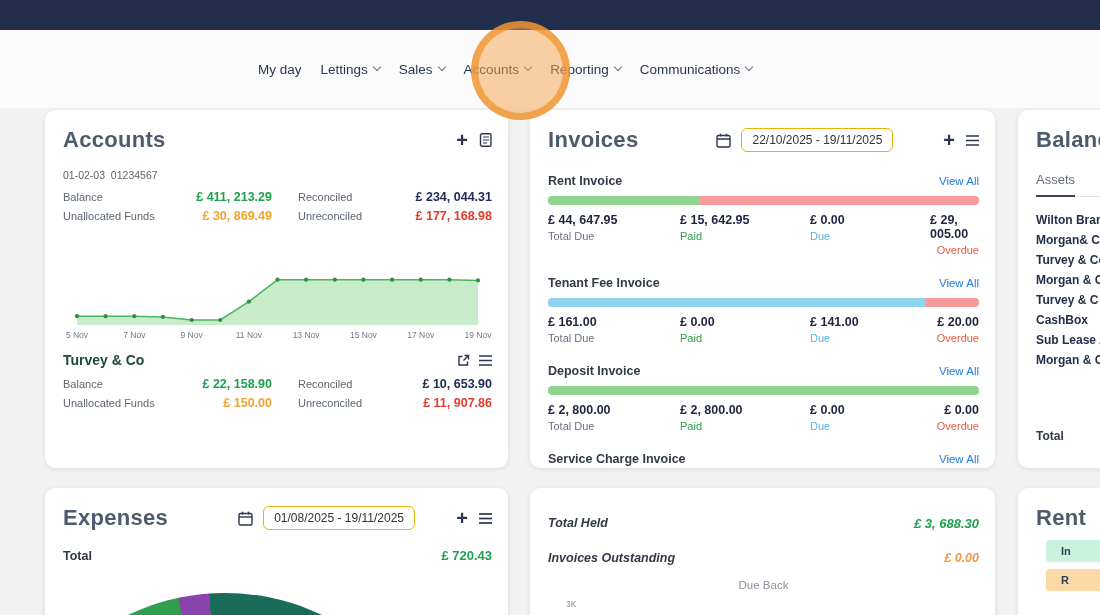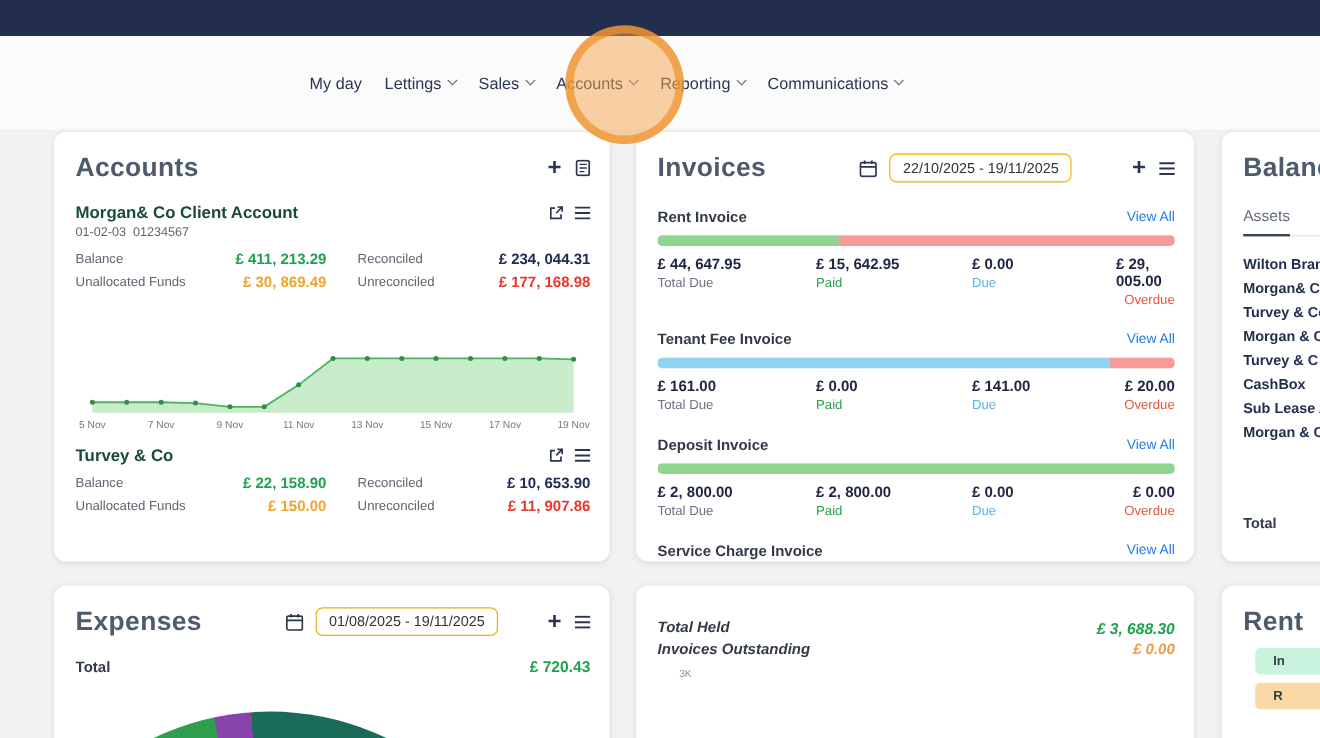--- a/index.html
+++ b/index.html
@@ -87,21 +87,21 @@
   .bal-total { position:absolute; left:18px; top:319px; font-size:12px; font-weight:bold; color:#333a47; }
 
   
   .exp-total { display:flex; align-items:center; margin-top:16px; }
   .exp-total-label { font-size:12.5px; font-weight:bold; color:#333a47; }
   .exp-total-val { margin-left:auto; font-size:13px; font-weight:bold; color:#1ea24e; }
   .exp-pie { position:absolute; left:-45px; top:105px; width:450px; height:450px; border-radius:50%; }
 
   
   .dep-row { display:flex; align-items:flex-start; margin-top:12px;font-style:italic; }
-  .dep-row + .dep-row { margin-top:3px; }
+  .dep-row + .dep-row { margin-top:20px; }
   .dep-label { font-size:12.5px; font-weight:bold; color:#333a47; }
   .dep-val { margin-left:auto; font-size:13px; font-weight:bold; }
   .dep-val.held { color:#1ea24e; } .dep-val.out { color:#f2994a; font-size:12.5px; }
   .dep-chart-title { text-align:center; font-size:11.5px; color:#8a929c; margin-top:14px; }
   .dep-axis { position:relative; height:24px; margin-top:6px; }
   .dep-axis .ytick { position:absolute; left:18px; top:2px; font-size:8.5px; color:#8a929c; }
 
   
   .rent-chip { position:absolute; left:28px; height:22px; width:230px; border-radius:4px; font-size:11px; font-weight:bold;
     color:#31414f; display:flex; align-items:center; padding-left:15px; }
@@ -155,38 +155,20 @@
             <rect x="1.5" y="0.8" width="10.5" height="12.4" rx="1.5" fill="none" stroke="#2b3550" stroke-width="1.4"></rect>
             <line x1="4" y1="4" x2="10" y2="4" stroke="#2b3550" stroke-width="1.2"></line>
             <line x1="4" y1="7" x2="10" y2="7" stroke="#2b3550" stroke-width="1.2"></line>
             <line x1="4" y1="10" x2="8" y2="10" stroke="#2b3550" stroke-width="1.2"></line>
           </svg>
       </span>
     </div>
   </div>
 
   <div class="acc-block">
-    <div class="acc-head">
-      <a class="acc-name">Morgan&amp; Co Client Account</a>
-      <span class="acc-icons">
-        <span class="icon-btn">
-          <svg class="sicon" width="13" height="13" viewBox="0 0 13 13">
-              <path d="M5.5 2.5 H2 V11 H10.5 V7.5" fill="none" stroke="#2b3550" stroke-width="1.4"></path>
-              <path d="M7.5 1.5 H11.5 V5.5 M11.5 1.5 L6.5 6.5" fill="none" stroke="#2b3550" stroke-width="1.4"></path>
-            </svg>
-        </span>
-        <span class="icon-btn">
-          <svg class="sicon" width="13" height="11" viewBox="0 0 13 11">
-              <line x1="0" y1="1" x2="13" y2="1" stroke="#2b3550" stroke-width="1.7"></line>
-              <line x1="0" y1="5.5" x2="13" y2="5.5" stroke="#2b3550" stroke-width="1.7"></line>
-              <line x1="0" y1="10" x2="13" y2="10" stroke="#2b3550" stroke-width="1.7"></line>
-            </svg>
-        </span>
-      </span>
-    </div>
     <div class="acc-sub">01-02-03&nbsp;&nbsp;01234567</div>
     <div class="acc-grid">
       <span class="lbl">Balance</span>
       <span class="val green">£ 411, 213.29</span>
       <span class="lbl c2">Reconciled</span>
       <span class="val navy">£ 234, 044.31</span>
       <span class="lbl">Unallocated Funds</span>
       <span class="val orange">£ 30, 869.49</span>
       <span class="lbl c2">Unreconciled</span>
       <span class="val red">£ 177, 168.98</span>
@@ -427,20 +409,21 @@
 
 <section class="card" id="card-deposit">
   <div class="dep-row">
     <span class="dep-label">Total Held</span>
     <span class="dep-val held">£ 3, 688.30</span>
   </div>
   <div class="dep-row">
     <span class="dep-label">Invoices Outstanding</span>
     <span class="dep-val out">£ 0.00</span>
   </div>
+  <div class="dep-chart-title">Due Back</div>
   <div class="dep-axis">
     <span class="ytick">3K</span>
 
   </div>
 </section>
 
 <section class="card" id="card-rent">
   <div class="card-head">
     <h2 class="card-title">Rent</h2>
   </div>

